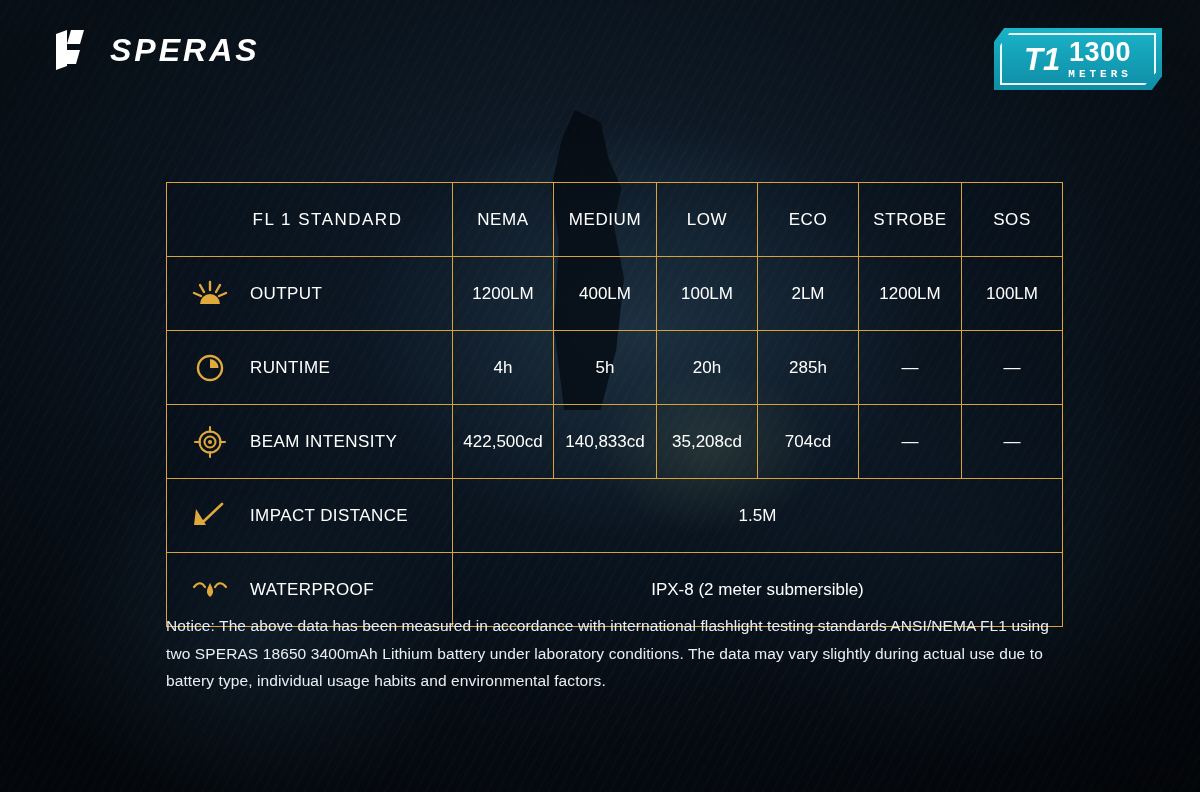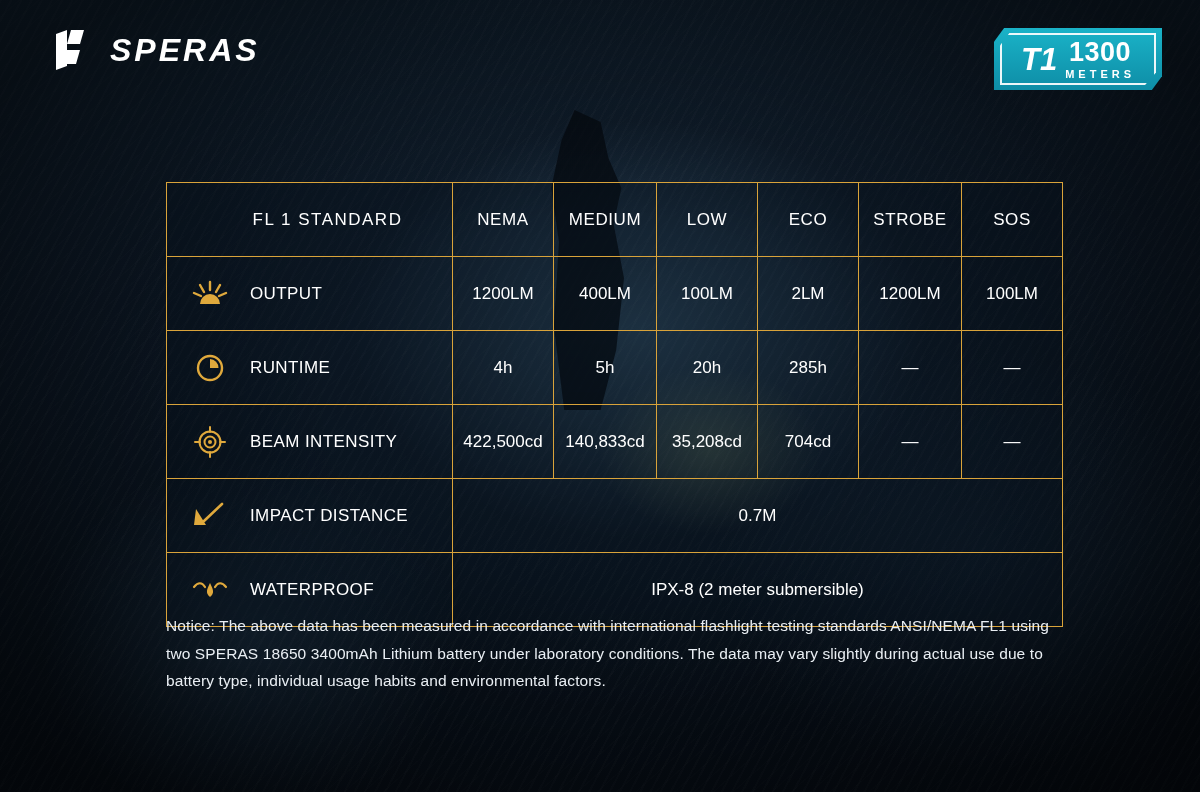--- a/index.html
+++ b/index.html
@@ -124,20 +124,21 @@
   .badge-dist {
     font-size: 27px;
     font-weight: bold;
     letter-spacing: 0.5px;
   }
   .badge-unit {
     font-size: 11px;
     font-weight: bold;
     letter-spacing: 4px;
     margin-top: 3px;
+    font-family: Liberation Mono, monospace;
   }
 
   
   .spec-table {
     position: absolute;
     left: 166px;
     top: 182px;
     width: 896px;
     border-collapse: collapse;
     table-layout: fixed;
@@ -338,21 +339,21 @@
           <span class="label-inner">
             <span class="icon-box">
               <svg width="36" height="30" viewBox="0 0 36 30">
                 <line x1="30" y1="3" x2="12" y2="20" stroke="#e0a93c" stroke-width="2.6" stroke-linecap="round"></line>
                 <polygon points="4,8 14,24 2,24" fill="#e0a93c"></polygon>
               </svg>
             </span>
             <span>IMPACT DISTANCE</span>
           </span>
         </td>
-        <td class="merged" colspan="6">0.7M</td>
+        <td class="merged" colspan="6">1.5M</td>
       </tr>
 
       <tr>
         <td class="label-cell">
           <span class="label-inner">
             <span class="icon-box">
               <svg width="38" height="26" viewBox="0 0 38 26">
                 <path d="M19 6 C22 12 24 16 19 20 C14 16 16 12 19 6 Z" fill="#e0a93c"></path>
                 <path d="M3 10 C7 5 11 5 14 10" fill="none" stroke="#e0a93c" stroke-width="2.2" stroke-linecap="round"></path>
                 <path d="M24 10 C27 5 31 5 35 10" fill="none" stroke="#e0a93c" stroke-width="2.2" stroke-linecap="round"></path>

